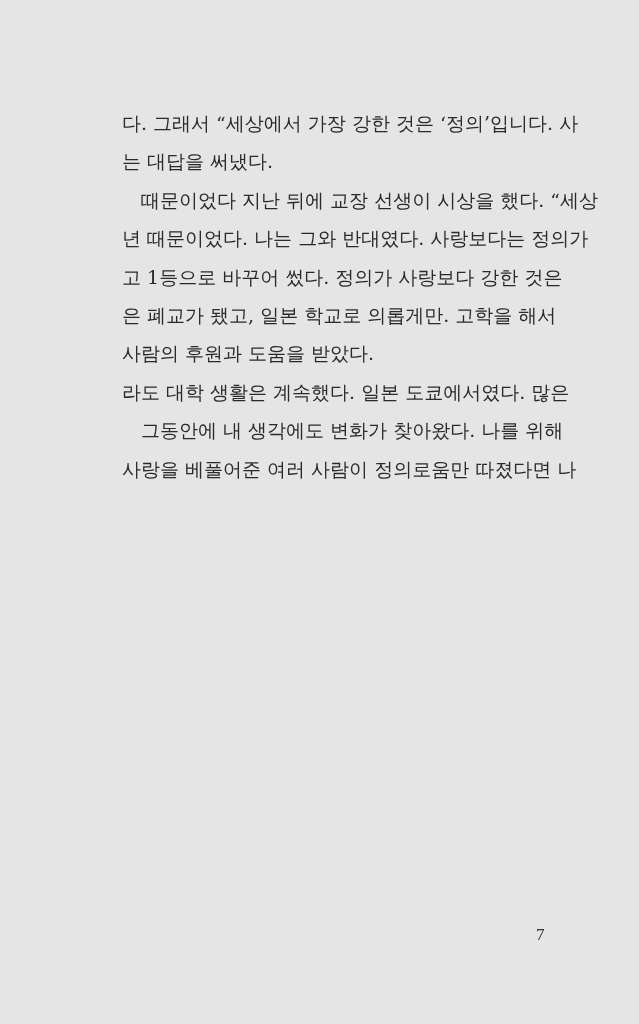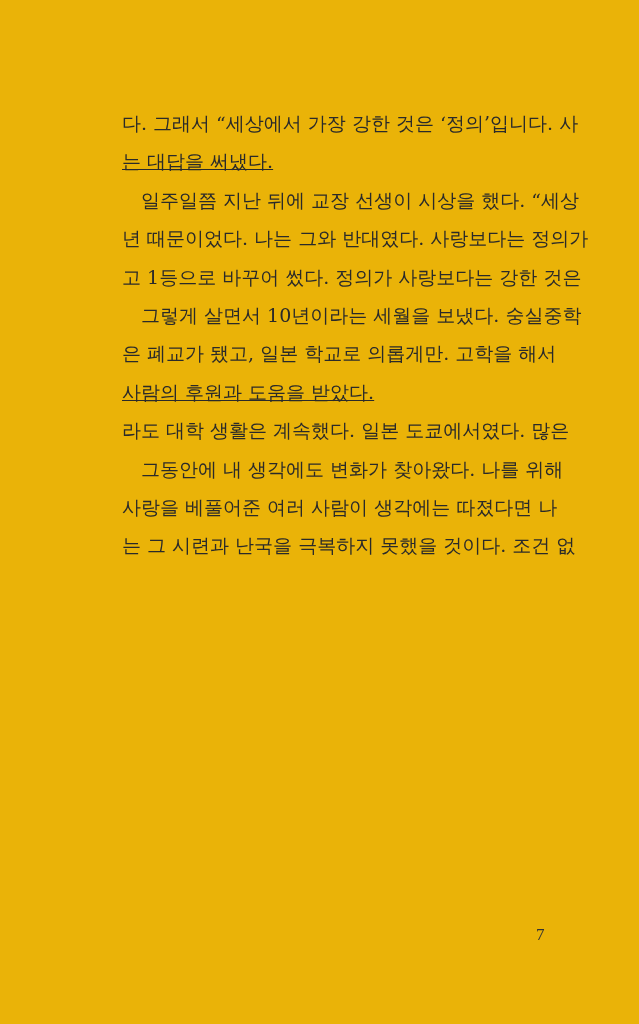--- a/index.html
+++ b/index.html
@@ -11,42 +11,41 @@
       width: 639px;
       height: 1024px;
       position: relative;
       overflow: hidden;
     }
     .page {
       position: absolute;
       left: 0; top: 0;
       width: 639px;
       height: 1024px;
-      background: #eab308;
+      background: #e5e5e5;
     }
     .text-block {
       position: absolute;
       left: 122px;
       top: 104px;
       width: 432px;
       font-family: "DejaVu Serif", "Liberation Serif", serif;
       font-size: 19px;
       line-height: 38.4px;
       color: #2a2a2a;
     }
     .line {
       display: block;
       white-space: nowrap;
       text-align: justify;
       text-align-last: justify;
       height: 38.4px;
     }
     .line.last {
       text-align-last: left;
-      text-decoration: underline;
     }
     .line.indent {
       padding-left: 19px;
     }
     .page-number {
       position: absolute;
       left: 536px;
       top: 925px;
       font-family: "Liberation Serif", "DejaVu Serif", serif;
       font-size: 17px;
@@ -58,34 +57,32 @@
 
 <div class="page">
   <div class="text-block">
 
     <div>
       <span class="line">다. 그래서 “세상에서 가장 강한 것은 ‘정의’입니다. 사</span>
       <span class="line last">는 대답을 써냈다.</span>
     </div>
 
     <div>
-      <span class="line indent">일주일쯤 지난 뒤에 교장 선생이 시상을 했다. “세상</span>
+      <span class="line indent">때문이었다 지난 뒤에 교장 선생이 시상을 했다. “세상</span>
       <span class="line">년 때문이었다. 나는 그와 반대였다. 사랑보다는 정의가</span>
-      <span class="line">고 1등으로 바꾸어 썼다. 정의가 사랑보다는 강한 것은</span>
+      <span class="line">고 1등으로 바꾸어 썼다. 정의가 사랑보다 강한 것은</span>
     </div>
 
     <div>
-      <span class="line indent">그렇게 살면서 10년이라는 세월을 보냈다. 숭실중학</span>
       <span class="line">은 폐교가 됐고, 일본 학교로 의롭게만. 고학을 해서</span>
       <span class="line last">사람의 후원과 도움을 받았다.</span>
       <span class="line">라도 대학 생활은 계속했다. 일본 도쿄에서였다. 많은</span>
     </div>
 
     <div>
       <span class="line indent">그동안에 내 생각에도 변화가 찾아왔다. 나를 위해</span>
-      <span class="line">사랑을 베풀어준 여러 사람이 생각에는 따졌다면 나</span>
-      <span class="line">는 그 시련과 난국을 극복하지 못했을 것이다. 조건 없</span>
+      <span class="line">사랑을 베풀어준 여러 사람이 정의로움만 따졌다면 나</span>
     </div>
 
   </div>
 
   <div class="page-number">7</div>
 </div>
 
 </body></html>

